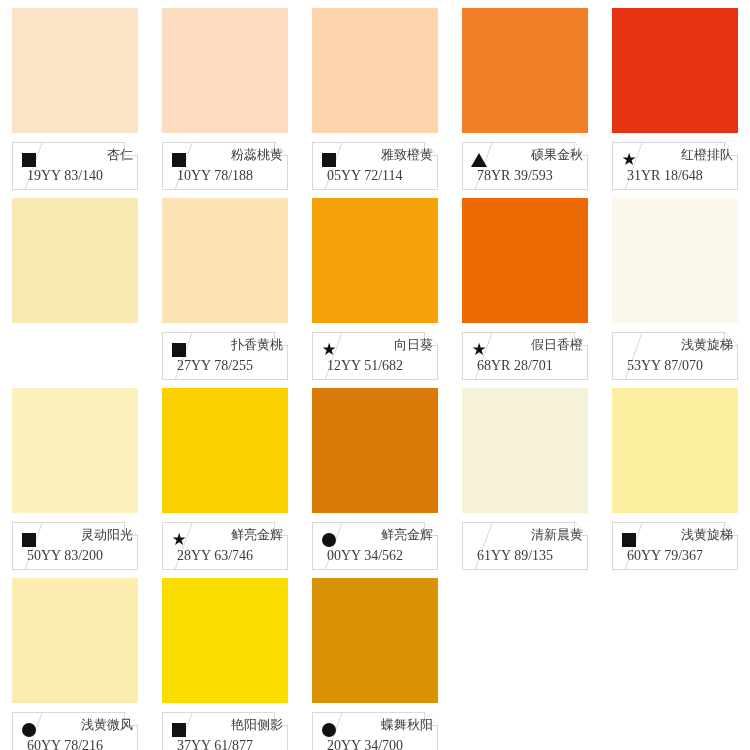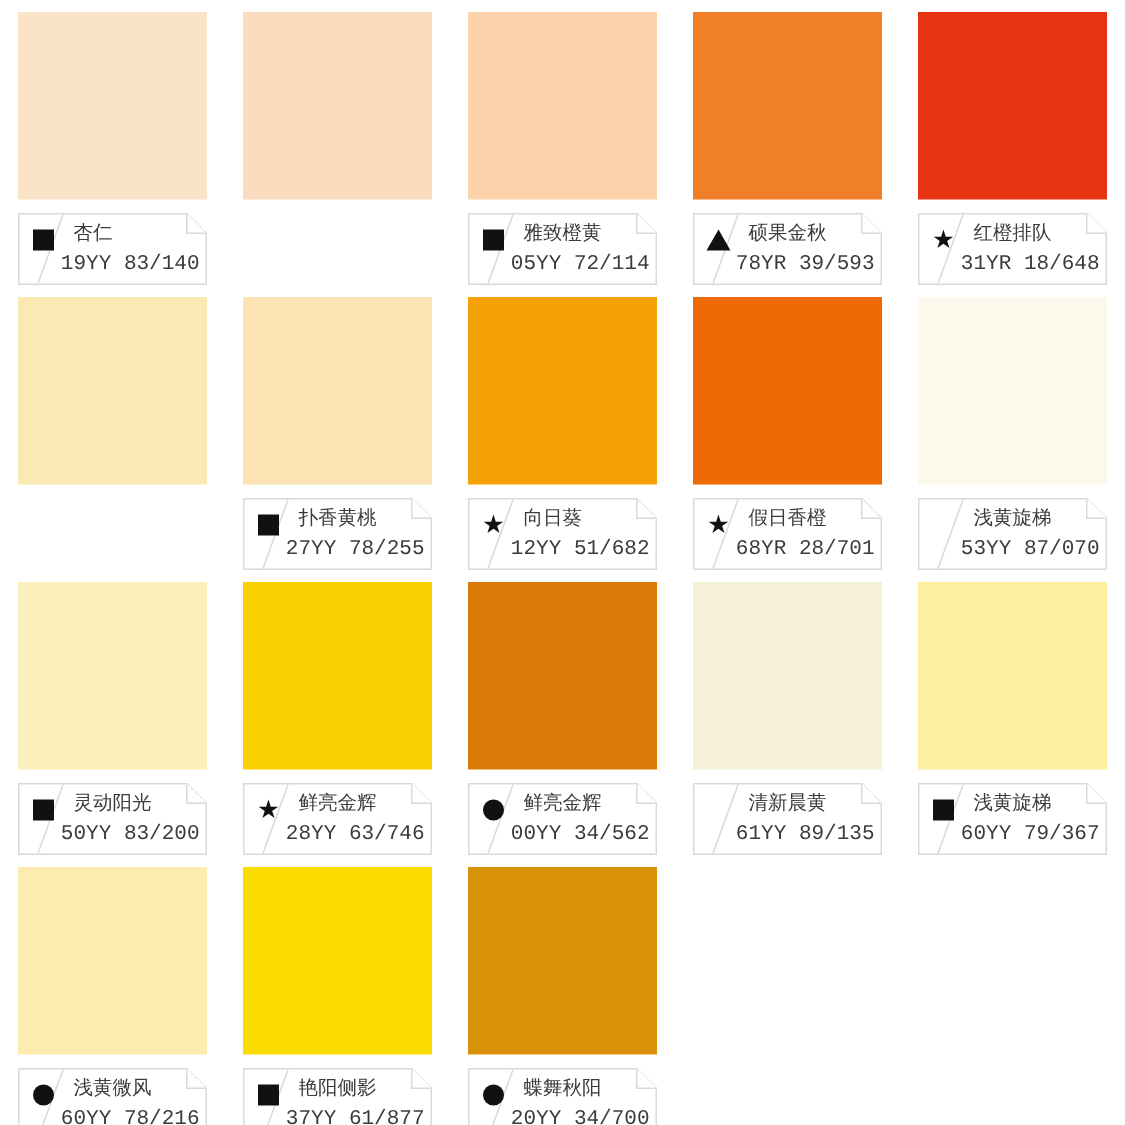--- a/index.html
+++ b/index.html
@@ -100,57 +100,66 @@
     color: #111111;
     line-height: 14px;
     display: block;
   }
 
   .label-name {
     position: absolute;
     left: 36px;
     right: 4px;
     top: 3px;
-    text-align: left;
+    text-align: right;
     font-size: 13px;
     color: #3b3b3b;
     letter-spacing: 0px;
     white-space: nowrap;
     font-family: "DejaVu Sans", "Liberation Sans", sans-serif;
   }
   .label-code {
     position: absolute;
     left: 14px;
     right: 4px;
     top: 25px;
-    text-align: right;
+    text-align: left;
     font-size: 14px;
     color: #3b3b3b;
     white-space: nowrap;
-    font-family: Liberation Mono, monospace;
+    font-family: Liberation Serif, serif;
   }
 </style>
 </head>
 <body style="background: rgb(255, 255, 255);">
 
 <div id="swatch-grid">
     <div class="swatch-cell">
       <div class="swatch-color" style="background: rgb(251, 227, 200);"></div>
       <div class="swatch-label">
         <span class="fold-corner"></span>
         <span class="label-divider"></span>
         <span class="label-icon">
           <span class="icon-square"></span>
         </span>
         <div class="label-name">杏仁</div>
         <div class="label-code">19YY 83/140</div>
       </div>
     </div>
     <div class="swatch-cell">
       <div class="swatch-color" style="background: rgb(251, 220, 190);"></div>
+      <div class="swatch-label">
+        <span class="fold-corner"></span>
+        <span class="label-divider"></span>
+        <span class="label-icon">
+          <span class="icon-square"></span>
+        </span>
+        <div class="label-name">粉蕊桃黄</div>
+        <div class="label-code">10YY 78/188</div>
+      </div>
     </div>
     <div class="swatch-cell">
       <div class="swatch-color" style="background: rgb(252, 211, 171);"></div>
       <div class="swatch-label">
         <span class="fold-corner"></span>
         <span class="label-divider"></span>
         <span class="label-icon">
           <span class="icon-square"></span>
         </span>
         <div class="label-name">雅致橙黄</div>

